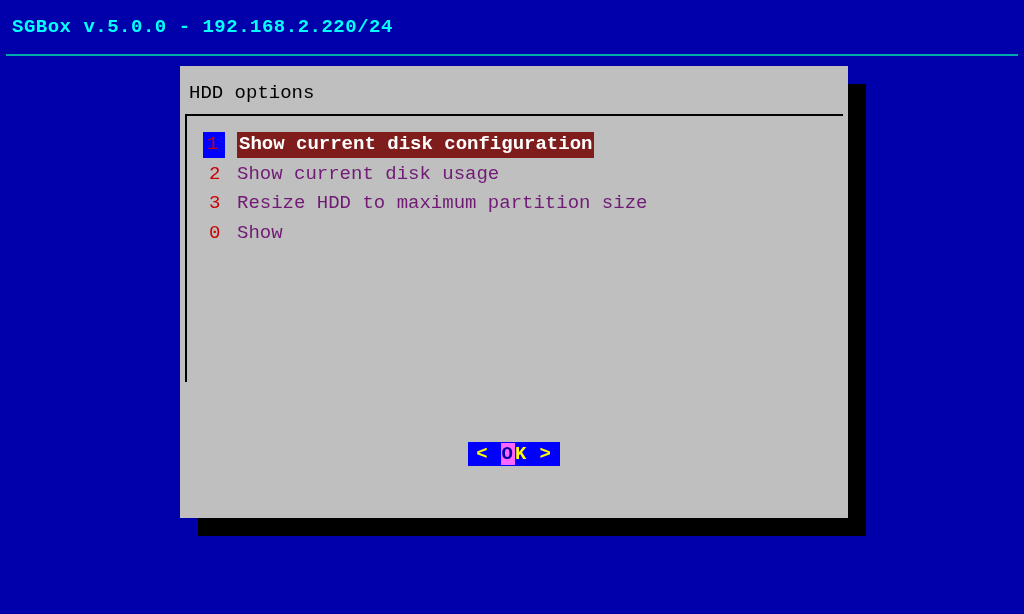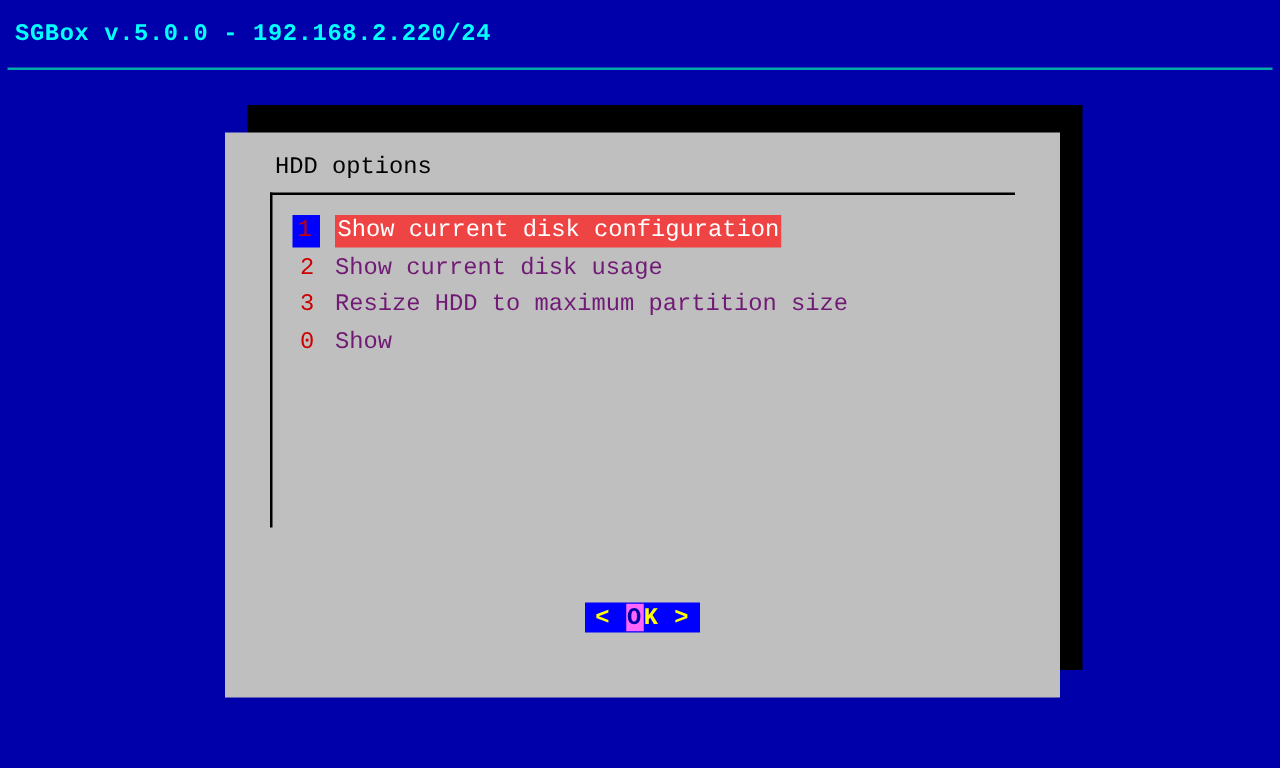--- a/index.html
+++ b/index.html
@@ -40,22 +40,21 @@
       background-color: #000000;
     }
     
     .dialog {
       position: absolute;
       top: 66px;
       left: 180px;
       width: 668px;
       height: 452px;
       background-color: #BFBFBF;
-      padding: 16px 36px;
-      margin-top: 40px;
+      padding: 16px 5px;
     }
     
     .dialog-title {
       color: #000000;
       font-size: 19px;
       margin-bottom: 10px;
       margin-left: 4px;
     }
     
     .menu-box {
@@ -87,23 +86,24 @@
       padding: 0 4px;
       min-width: 22px;
       margin-right: 12px;
     }
     
     .menu-label {
       color: #701a75;
     }
     
     .menu-label.selected {
-      background-color: #ef4444;
+      background-color: #7f1d1d;
       color: #FFFFFF;
       padding: 0 2px;
+      font-weight: bold;
     }
     
     .button-bar {
       display: flex;
       justify-content: center;
       margin-top: 40px;
     }
     
     .ok-button {
       background-color: #0000FF;

